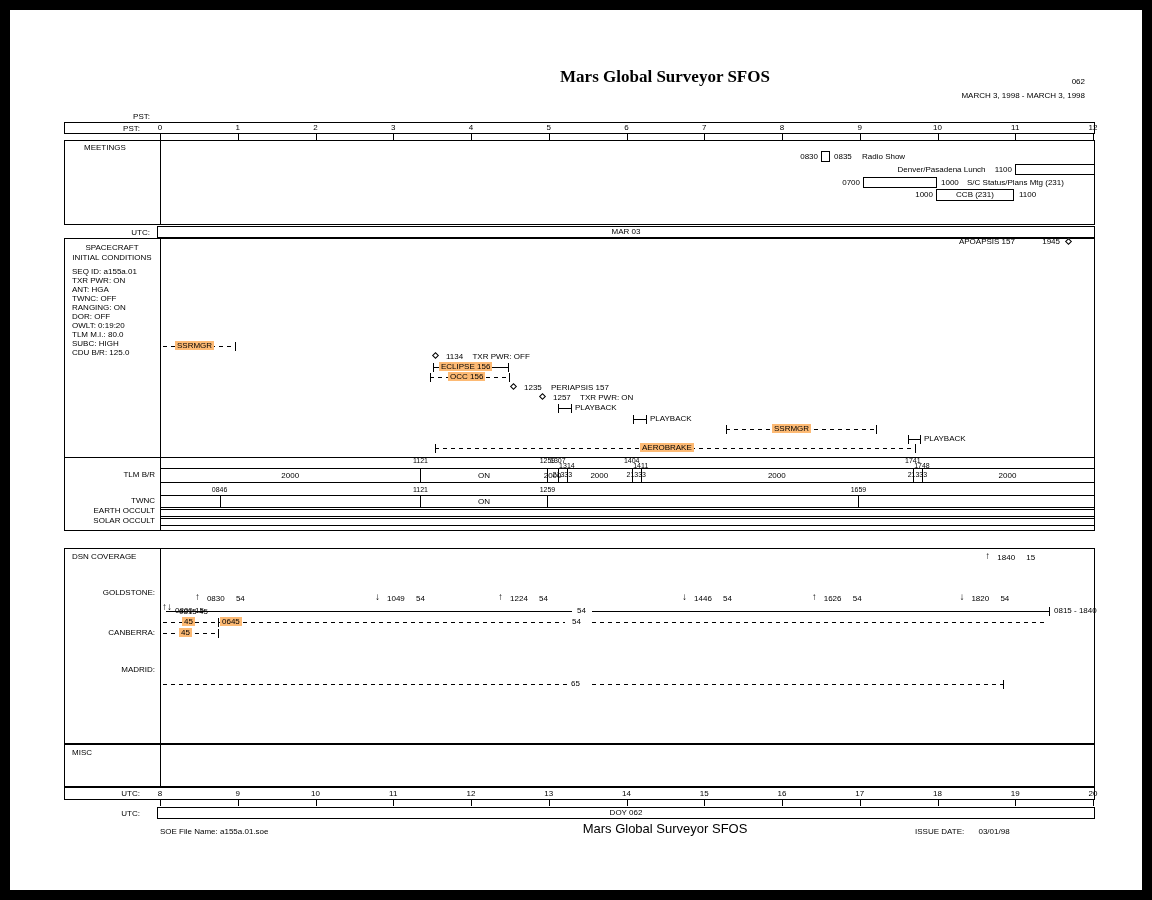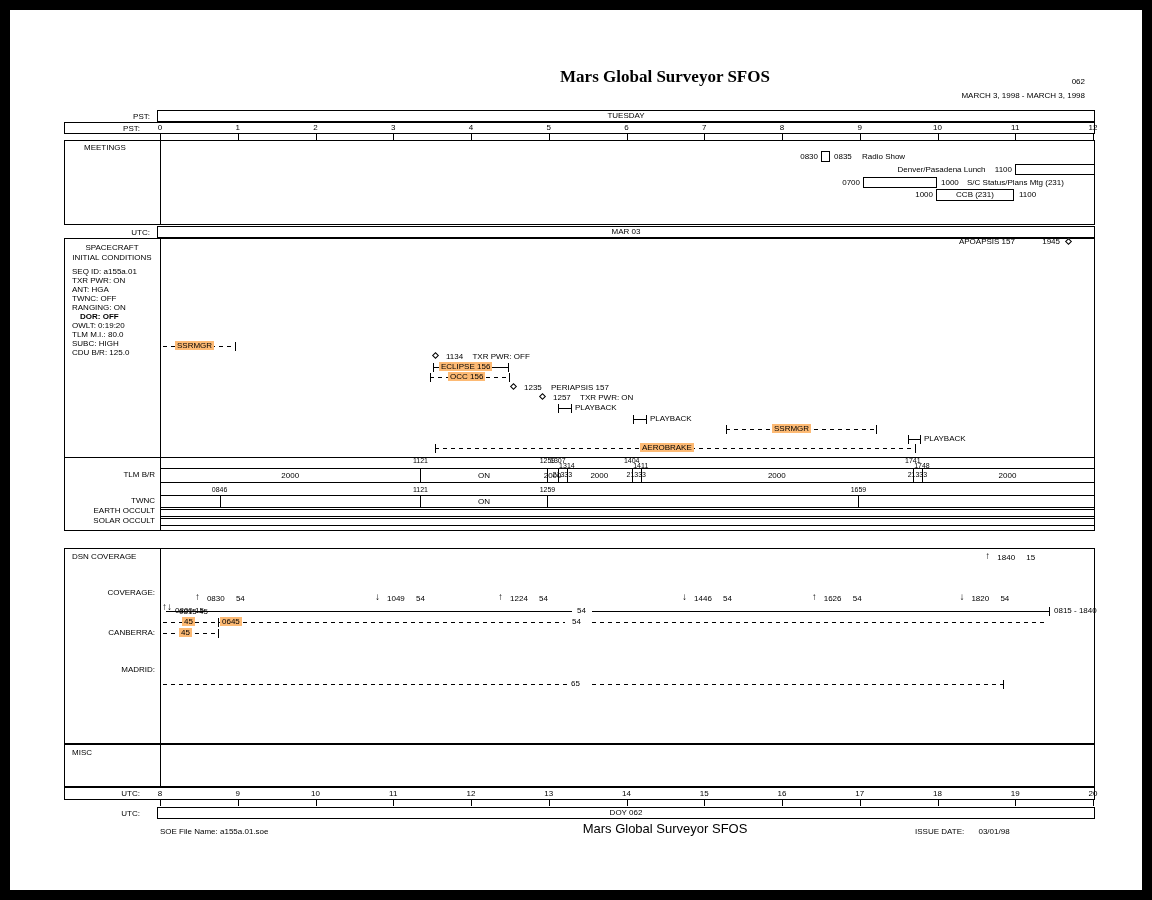--- a/index.html
+++ b/index.html
@@ -25,21 +25,20 @@
 <body>
 
 <div id="frame">
 <div id="page">
 
   <div class="abs ttl ctr" style="left:440px;top:68px;width:450px;">Mars Global Surveyor SFOS</div>
   <div class="abs t8 ra" style="left:1040px;top:77px;width:45px;">062</div>
   <div class="abs t8 ra" style="left:880px;top:91px;width:205px;">MARCH 3, 1998 - MARCH 3, 1998</div>
 
   <div class="abs t8 ra" style="left:90px;top:112px;width:60px;">PST:</div>
-  <div class="abs box t8 ctr" style="left:157px;top:110px;width:938px;height:12px;line-height:10px;">TUESDAY</div>
 
   <div class="abs box" style="left:64px;top:122px;width:1031px;height:12px;"></div>
   <div class="abs t8 ra" style="left:90px;top:124px;width:50px;">PST:</div>
   <div id="pst-hours"></div>
 
   <div class="abs box" style="left:64px;top:140px;width:1031px;height:85px;"></div>
   <div class="abs vt" style="left:160px;top:140px;height:85px;"></div>
   <div class="abs t8" style="left:84px;top:143px;">MEETINGS</div>
 
   <div class="abs t8 ra" style="left:768px;top:152px;width:50px;">0830</div>
@@ -151,21 +150,21 @@
 
   <div class="abs hl" style="left:160px;top:518px;width:935px;"></div>
   <div class="abs hl" style="left:160px;top:525px;width:935px;"></div>
   <div class="abs t8 ra" style="left:65px;top:516px;width:90px;">SOLAR OCCULT</div>
 
   <div class="abs box" style="left:64px;top:548px;width:1031px;height:196px;"></div>
   <div class="abs vt" style="left:160px;top:548px;height:196px;"></div>
   <div class="abs t8" style="left:72px;top:552px;">DSN COVERAGE</div>
   <div id="dsn-events"></div>
 
-  <div class="abs t8 ra" style="left:95px;top:588px;width:60px;">COVERAGE:</div>
+  <div class="abs t8 ra" style="left:95px;top:588px;width:60px;">GOLDSTONE:</div>
 
   <div class="abs hl" style="left:166px;top:611px;width:406px;"></div>
   <div class="abs t8" style="left:577px;top:606px;">54</div>
   <div class="abs hl" style="left:592px;top:611px;width:457px;"></div>
   <div class="abs vt" style="left:1049px;top:607px;height:9px;"></div>
   <div class="abs t8" style="left:1054px;top:606px;">0815 - 1840</div>
   <div class="abs t10" style="left:162px;top:602px;">↑</div>
   <div class="abs t10" style="left:167px;top:602px;">↓</div>
   <div class="abs t8" style="left:175px;top:606px;">0800 15</div>
   <div class="abs t8" style="left:179px;top:607px;">0815 45</div>
@@ -256,21 +255,21 @@
       <div class="abs vt" style="left: 937.5px; top: 800px; height: 6px;"></div>
       <div class="abs t8 ctr" style="left: 1005.25px; top: 789px; width: 20px;">19</div>
       <div class="abs vt" style="left: 1015.25px; top: 800px; height: 6px;"></div>
       <div class="abs t8 ctr" style="left: 1083px; top: 789px; width: 20px;">20</div>
       <div class="abs vt" style="left: 1093px; top: 800px; height: 6px;"></div>
       <div class="abs t8" style="left: 72px; top: 267px;">SEQ ID: a155a.01</div>
       <div class="abs t8" style="left: 72px; top: 276px;">TXR PWR: ON</div>
       <div class="abs t8" style="left: 72px; top: 285px;">ANT: HGA</div>
       <div class="abs t8" style="left: 72px; top: 294px;">TWNC: OFF</div>
       <div class="abs t8" style="left: 72px; top: 303px;">RANGING: ON</div>
-      <div class="abs t8" style="left: 80px; top: 312px; font-weight: bold;">DOR: OFF</div>
+      <div class="abs t8" style="left: 72px; top: 312px;">DOR: OFF</div>
       <div class="abs t8" style="left: 72px; top: 321px;">OWLT: 0:19:20</div>
       <div class="abs t8" style="left: 72px; top: 330px;">TLM M.I.: 80.0</div>
       <div class="abs t8" style="left: 72px; top: 339px;">SUBC: HIGH</div>
       <div class="abs t8" style="left: 72px; top: 348px;">CDU B/R: 125.0</div>
       <div class="abs vt" style="left: 420.462px; top: 468px; height: 14px;"></div>
       <div class="abs t7 ctr" style="left: 408.462px; top: 457px; width: 24px;">1121</div>
       <div class="abs vt" style="left: 547.454px; top: 468px; height: 14px;"></div>
       <div class="abs t7 ctr" style="left: 535.454px; top: 457px; width: 24px;">1259</div>
       <div class="abs vt" style="left: 557.821px; top: 468px; height: 14px;"></div>
       <div class="abs t7 ctr" style="left: 545.821px; top: 457px; width: 24px;">1307</div>

